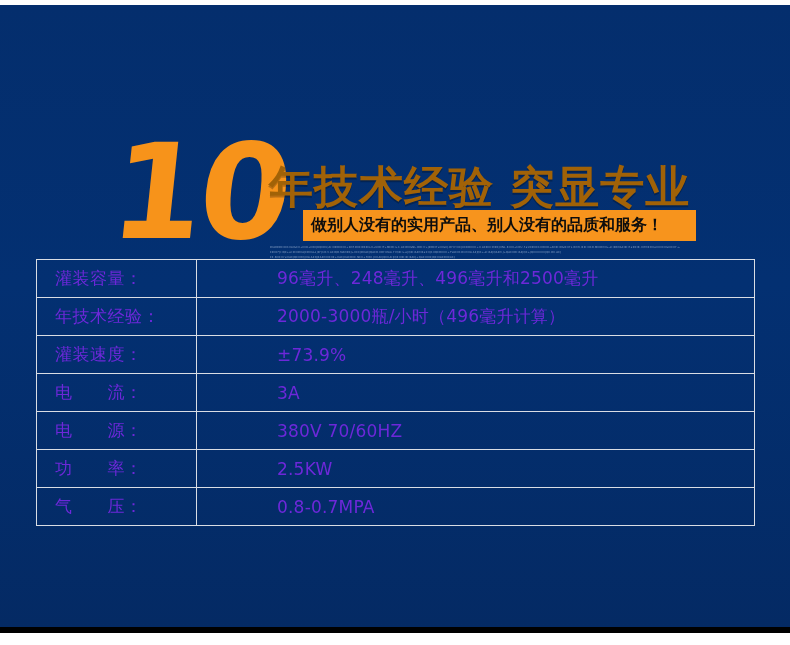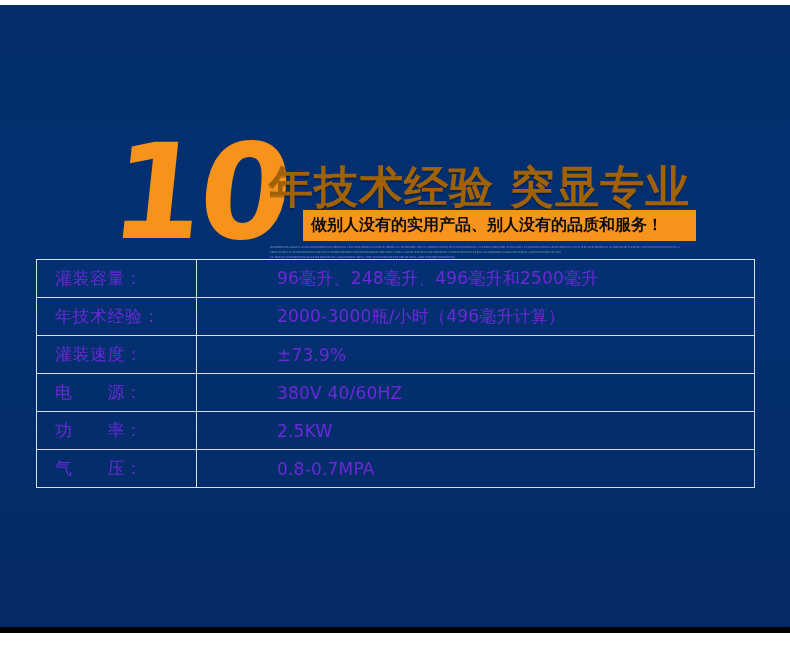--- a/index.html
+++ b/index.html
@@ -200,24 +200,28 @@
       <tr>
         <td class="cell-label">年技术经验：</td>
         <td class="cell-value">2000-3000瓶/小时（496毫升计算）</td>
       </tr>
 
       <tr>
         <td class="cell-label">灌装速度：</td>
         <td class="cell-value">±73.9%</td>
       </tr>
 
+      <tr>
+        <td class="cell-label">电　　流：</td>
+        <td class="cell-value">3A</td>
+      </tr>
 
       <tr>
         <td class="cell-label">电　　源：</td>
-        <td class="cell-value">380V 40/60HZ</td>
+        <td class="cell-value">380V 70/60HZ</td>
       </tr>
 
       <tr>
         <td class="cell-label">功　　率：</td>
         <td class="cell-value">2.5KW</td>
       </tr>
 
       <tr>
         <td class="cell-label">气　　压：</td>
         <td class="cell-value">0.8-0.7MPA</td>

